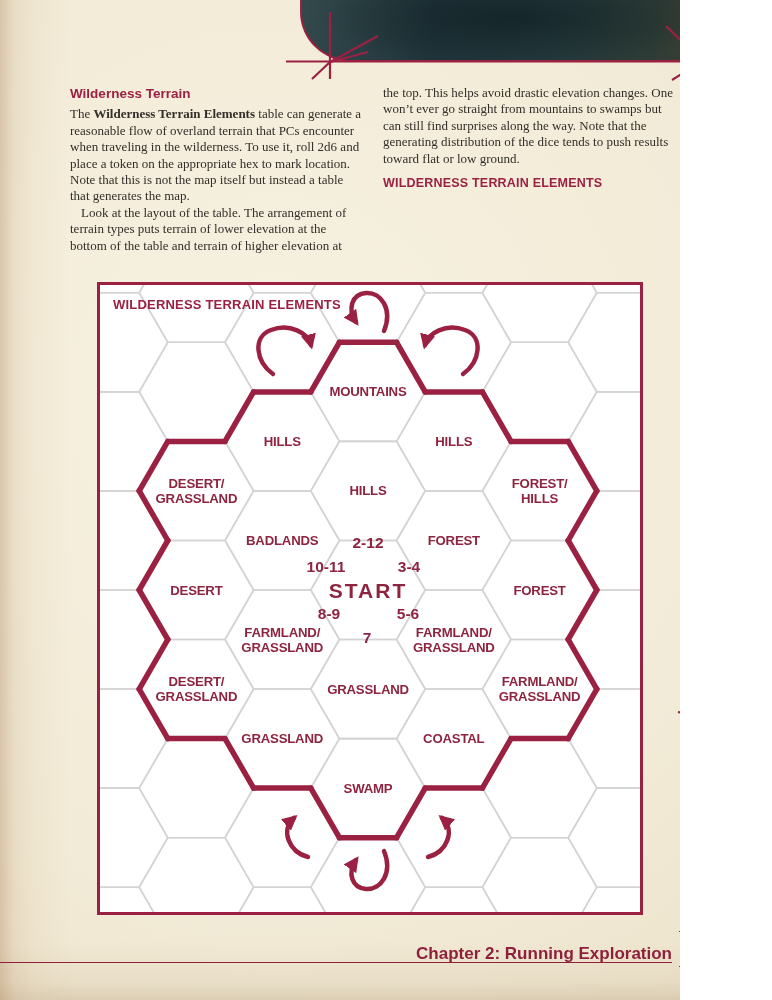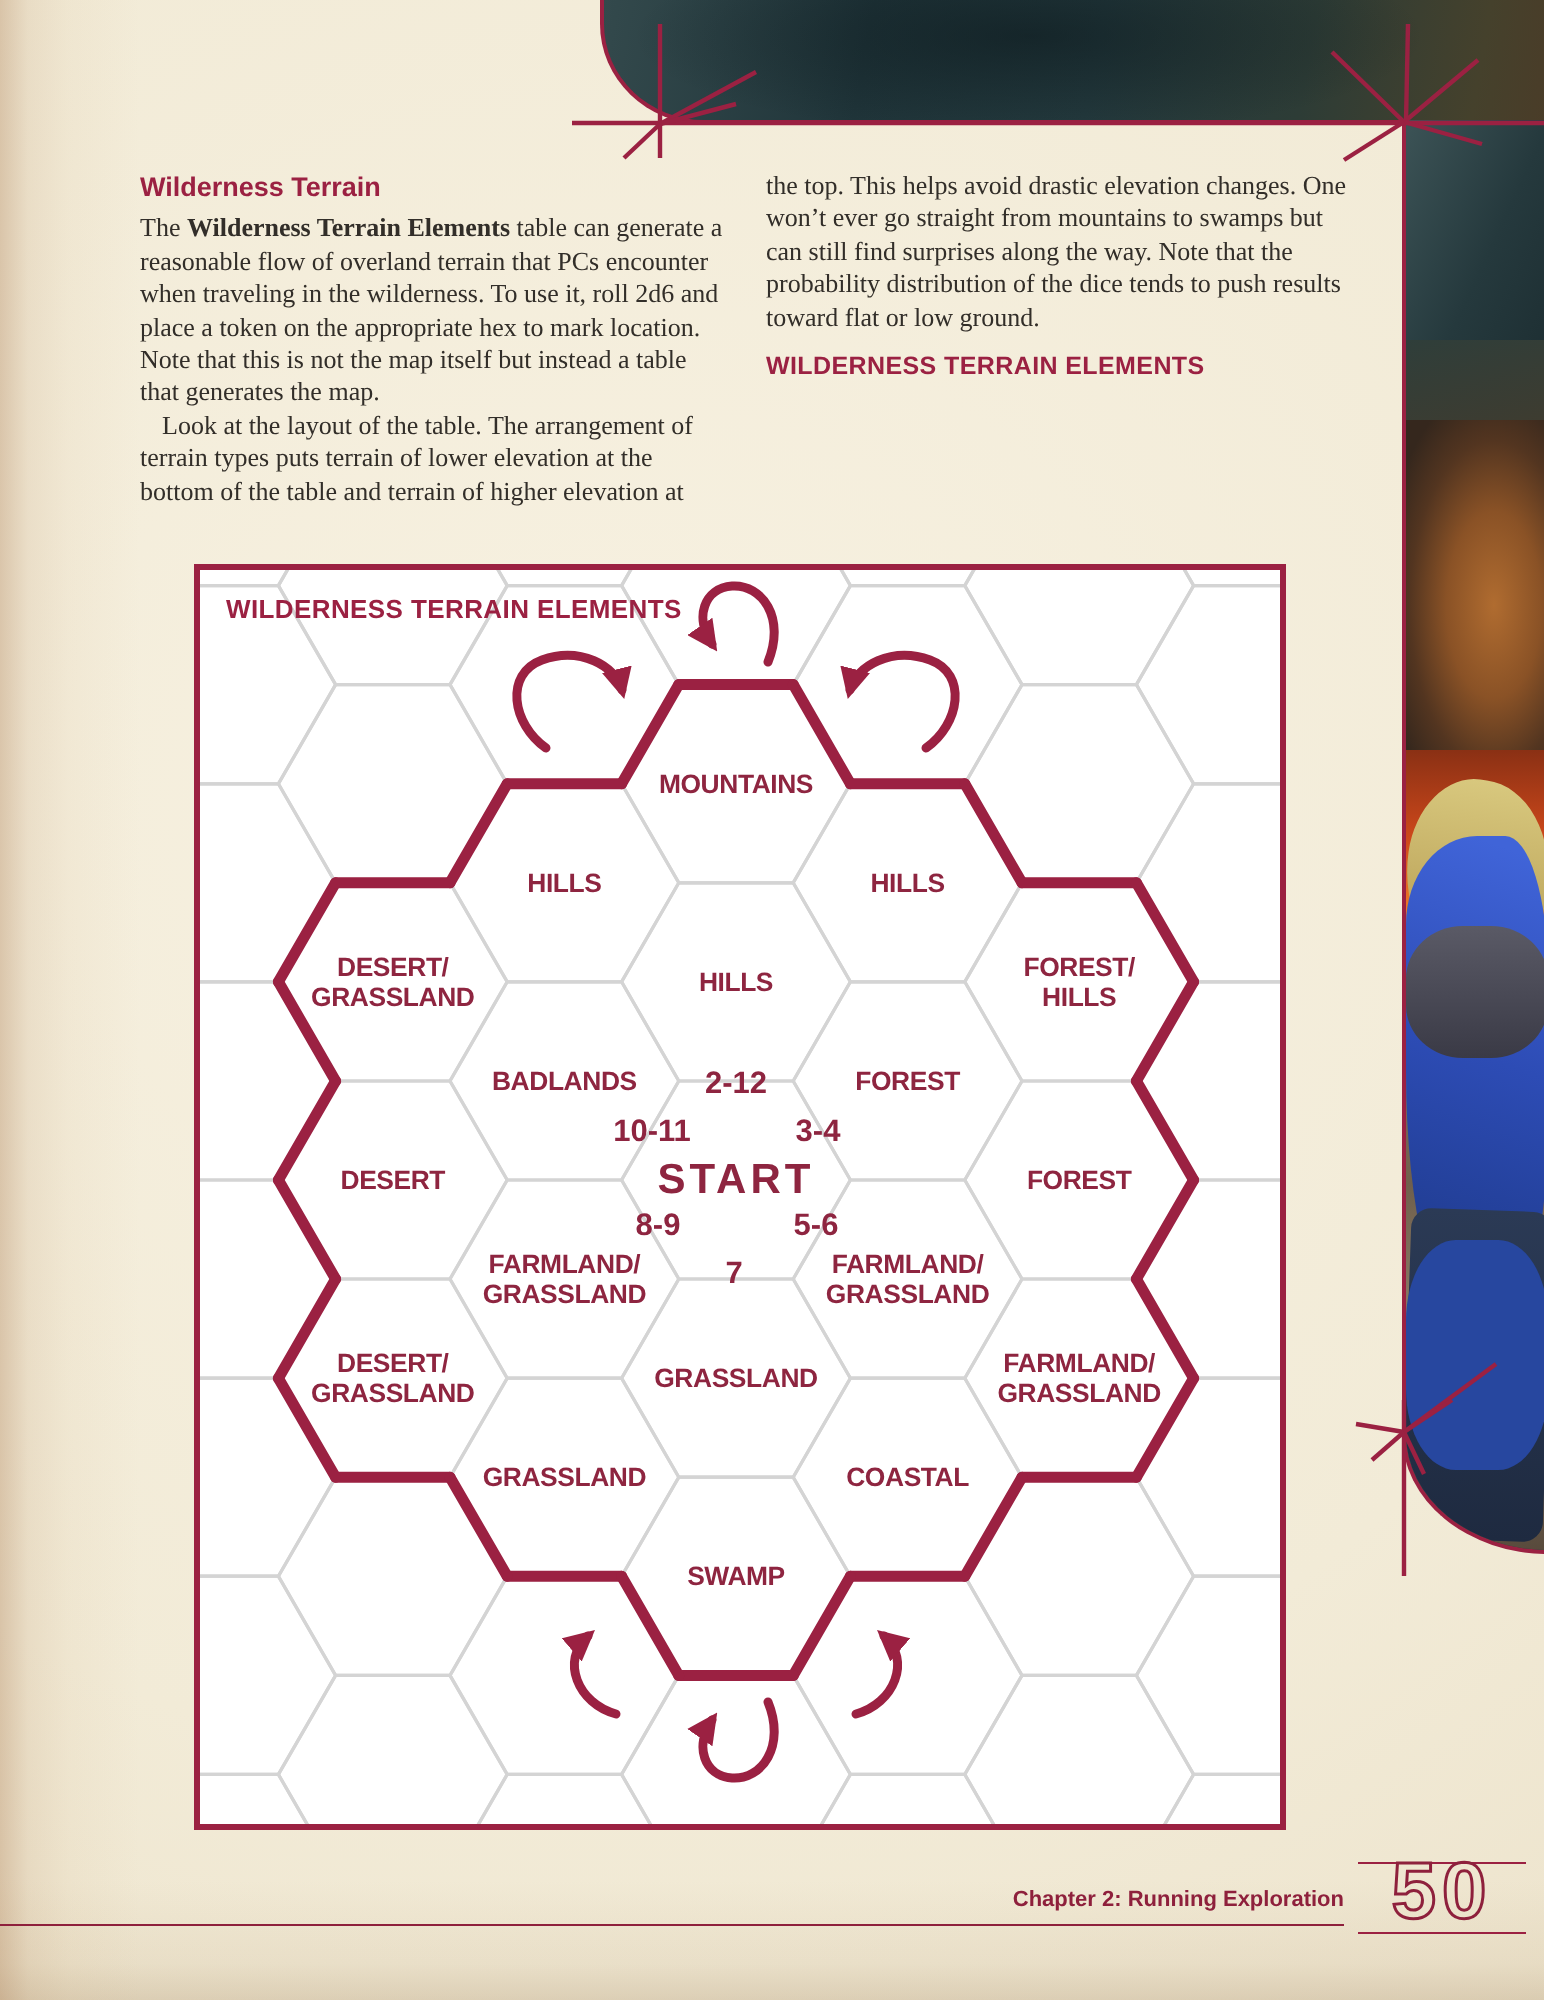--- a/index.html
+++ b/index.html
@@ -1,17 +1,17 @@
 <!DOCTYPE html>
 <html><head>
 <meta charset="utf-8">
 <style>
   html,body{margin:0;padding:0;}
   .page{
-    position:relative;width:772px;height:1000px;overflow:hidden;
+    position:relative;width:680px;height:1000px;overflow:hidden;
     background:
       linear-gradient(90deg, rgba(176,132,92,.38) 0px, rgba(190,152,112,.18) 14px, rgba(210,180,140,.10) 34px, rgba(0,0,0,0) 70px),
       linear-gradient(0deg, rgba(150,118,78,.22) 0px, rgba(170,140,100,.10) 18px, rgba(0,0,0,0) 60px),
       radial-gradient(130% 90% at 40% 40%, #f7f1e1 0%, #f2ebd7 55%, #eadfc6 100%);
     font-family:"Liberation Serif", serif;
   }
   
   .art-top{
     position:absolute;left:300px;top:0;width:472px;height:60px;
     border-left:2.5px solid #9b2142;border-bottom:2.5px solid #9b2142;
@@ -46,21 +46,21 @@
   .sub-head{font-family:"Liberation Sans",sans-serif;font-weight:bold;font-size:12.5px;letter-spacing:.2px;color:#9b2142;margin:8px 0 3px 0;}
   .col p{margin:0;}
   .col p.indent{text-indent:11px;}
   .bold-run{font-weight:bold;}
   
   .diagram{position:absolute;left:97px;top:282px;width:540px;height:627px;background:#ffffff;border:3px solid #9b2142;}
   .diagram-title{position:absolute;left:13px;top:12px;font-family:"Liberation Sans",sans-serif;font-weight:bold;font-size:13px;letter-spacing:.2px;color:#9b2142;}
   .diagram svg{display:block;}
   
   .footer-rule{position:absolute;left:0;top:962px;width:672px;border-top:1.3px solid #8e203c;}
-  .footer-chapter{position:absolute;left:380px;top:944px;width:292px;text-align:right;font-family:"Liberation Sans",sans-serif;font-weight:bold;font-size:11px;color:#8e203c;}
+  .footer-chapter{position:absolute;left:380px;top:944px;width:292px;text-align:right;font-family:"Liberation Sans",sans-serif;font-weight:bold;font-size:17px;color:#8e203c;}
   .pagenum-line{position:absolute;left:679px;width:84px;border-top:1.2px solid #9b2142;}
   .pagenum{position:absolute;left:681px;top:924px;width:80px;text-align:center;
     font-family:"Liberation Sans",sans-serif;font-weight:700;font-size:40px;letter-spacing:3px;
     color:transparent;-webkit-text-stroke:1.5px #8e203c;}
 </style>
 </head>
 <body>
 
 <div class="page">
 
@@ -104,21 +104,21 @@
     </g>
   </svg>
 
   <div class="col col-left">
     <h3 class="sec-head">Wilderness Terrain</h3>
     <p><span>The </span><span class="bold-run">Wilderness Terrain Elements</span><span> table can generate a reasonable flow of overland terrain that PCs encounter when traveling in the wilderness. To use it, roll 2d6 and place a token on the appropriate hex to mark location. Note that this is not the map itself but instead a table that generates the map.</span></p>
     <p class="indent">Look at the layout of the table. The arrangement of terrain types puts terrain of lower elevation at the bottom of the table and terrain of higher elevation at</p>
   </div>
 
   <div class="col col-right">
-    <p>the top. This helps avoid drastic elevation changes. One won’t ever go straight from mountains to swamps but can still find surprises along the way. Note that the probability distribution of the dice tends to push results toward flat or low ground.</p>
+    <p>the top. This helps avoid drastic elevation changes. One won’t ever go straight from mountains to swamps but can still find surprises along the way. Note that the generating distribution of the dice tends to push results toward flat or low ground.</p>
     <h4 class="sub-head">WILDERNESS TERRAIN ELEMENTS</h4>
   </div>
 
   <div class="diagram">
     <svg id="hexmap" width="540" height="627" viewBox="0 0 540 627">
         <g fill="none" stroke="#d4d4d4" stroke-width="1.6">
           <polygon points="-18.0,7.8 -46.6,57.3 -103.8,57.3 -132.4,7.8 -103.8,-41.8 -46.6,-41.8"></polygon>
           <polygon points="-18.0,106.9 -46.6,156.4 -103.8,156.4 -132.4,106.9 -103.8,57.3 -46.6,57.3"></polygon>
           <polygon points="-18.0,205.9 -46.6,255.5 -103.8,255.5 -132.4,205.9 -103.8,156.4 -46.6,156.4"></polygon>
           <polygon points="-18.0,305.0 -46.6,354.5 -103.8,354.5 -132.4,305.0 -103.8,255.5 -46.6,255.5"></polygon>

